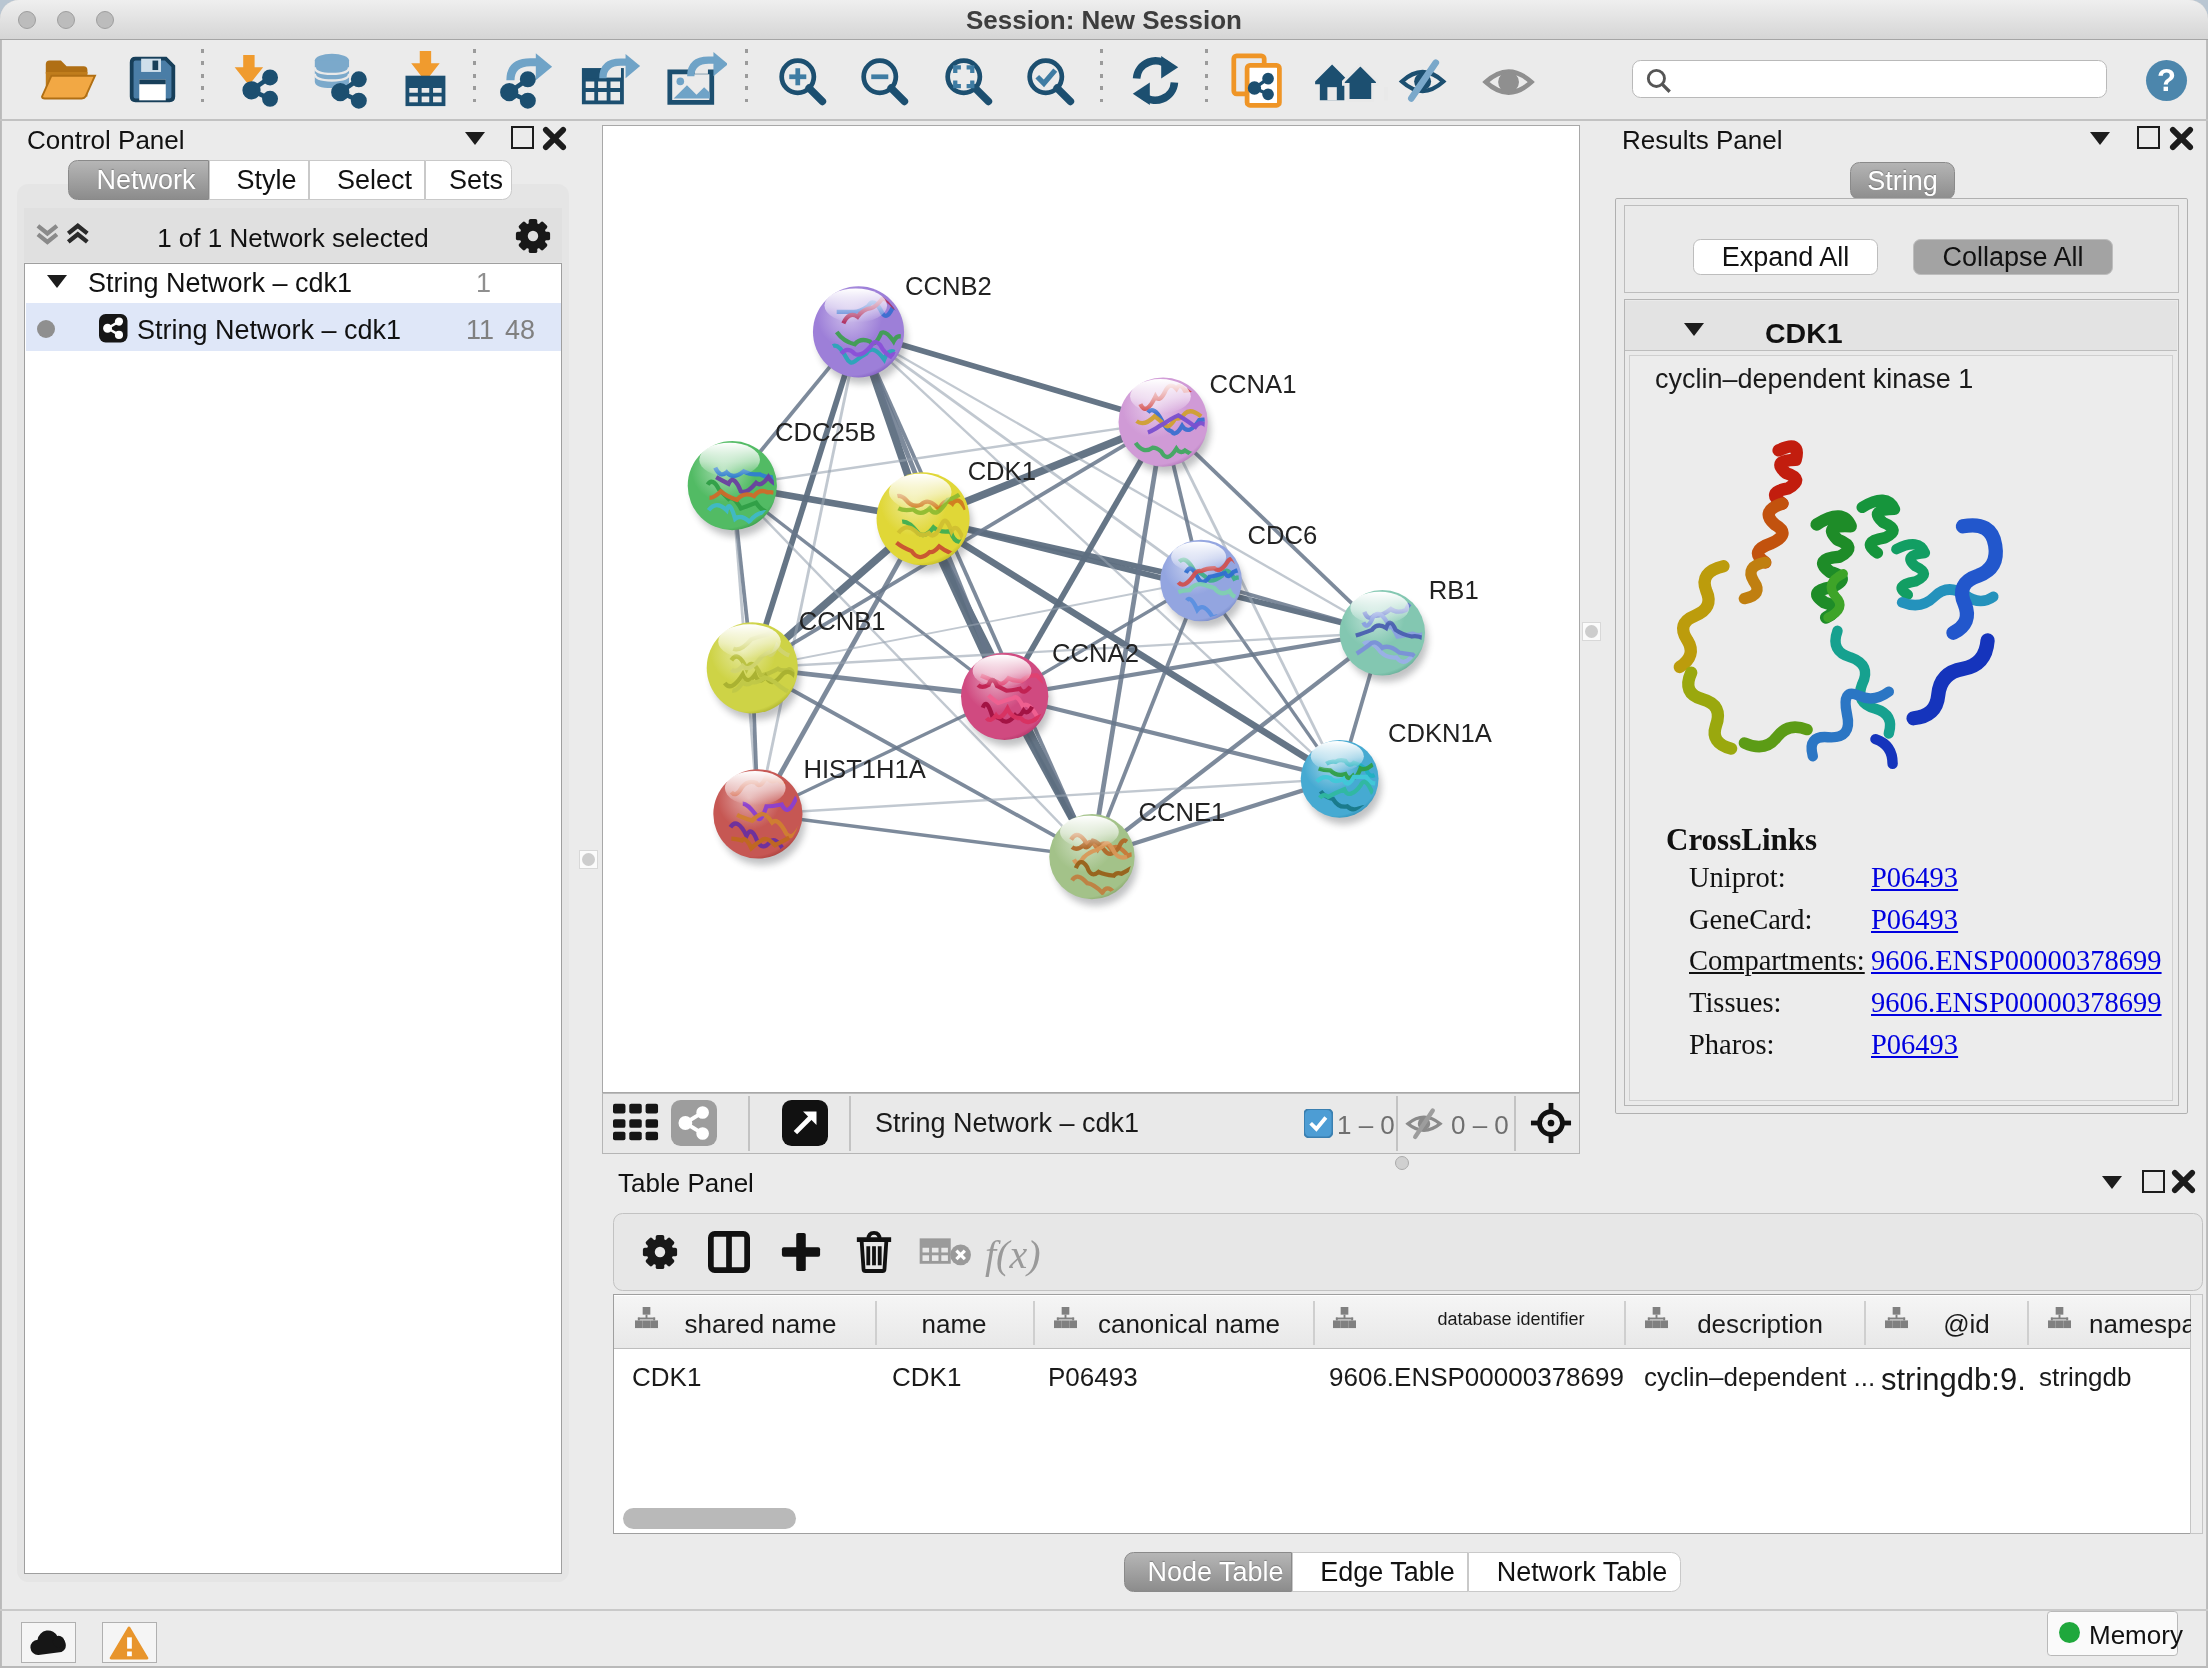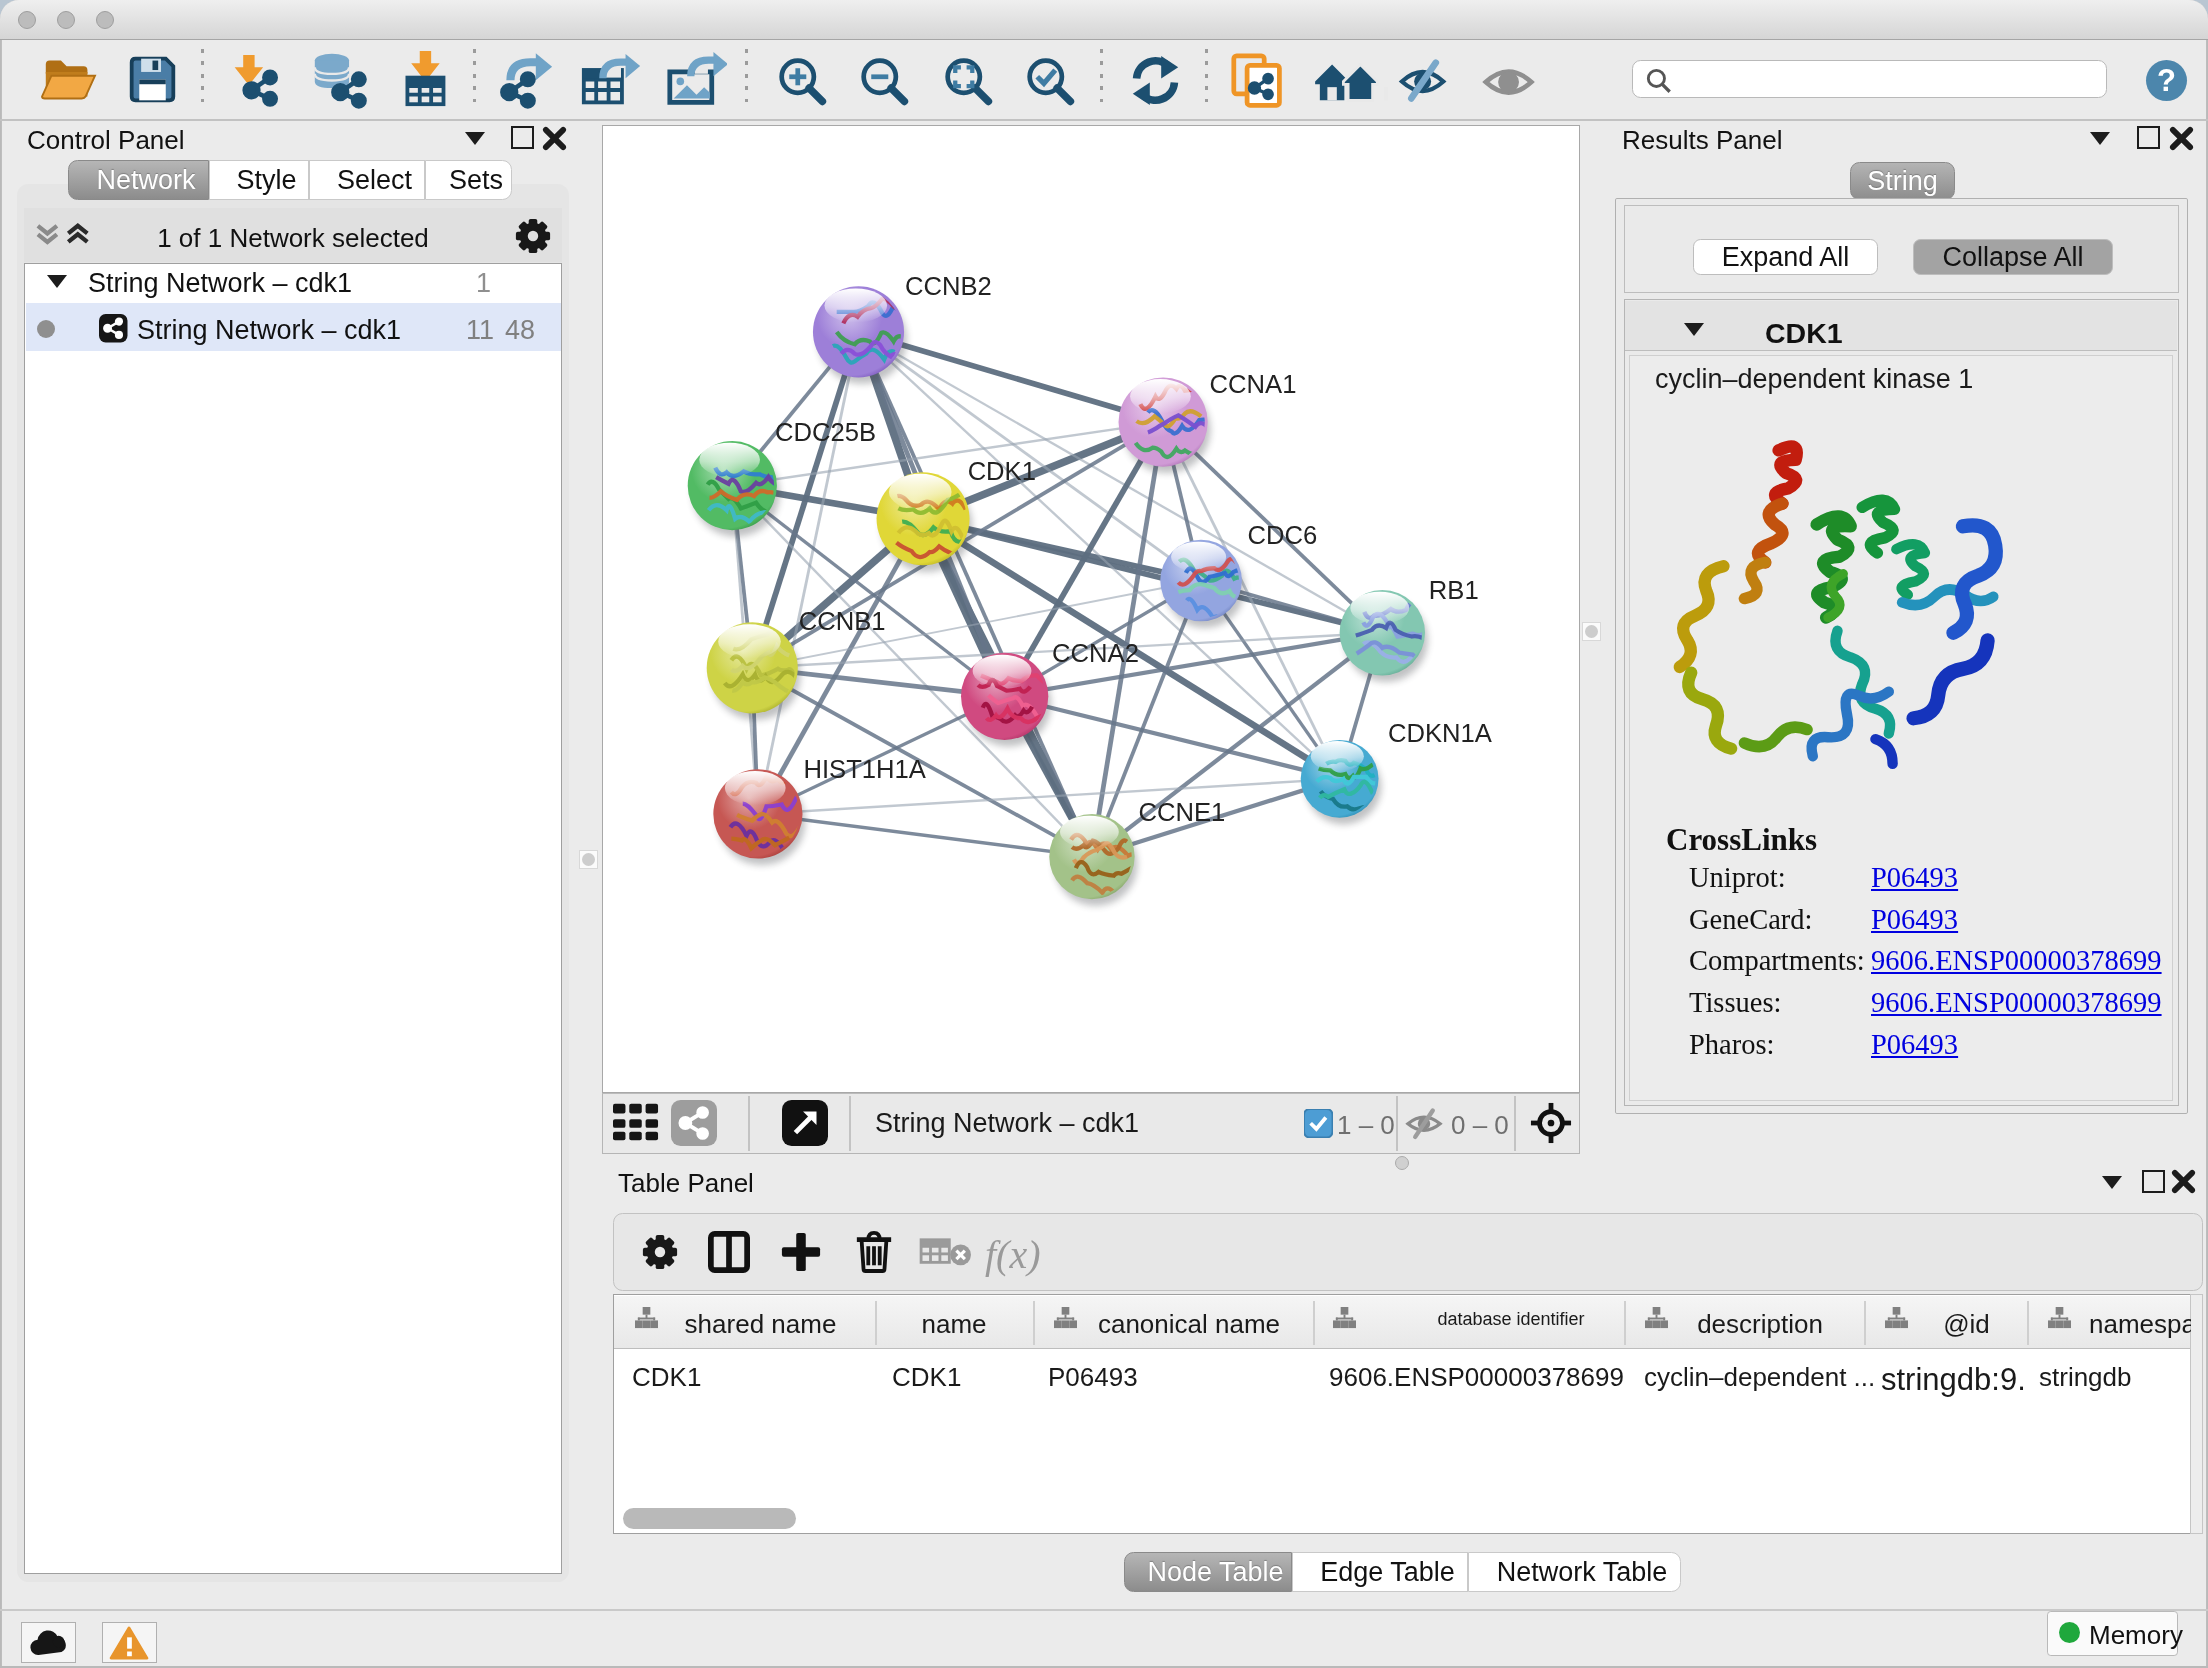--- a/index.html
+++ b/index.html
@@ -14,20 +14,21 @@
 .tab.sel{background:linear-gradient(#b6b6b6,#8c8c8c);color:#fff;text-shadow:0 -1px 1px rgba(0,0,0,0.25);border-color:#8a8a8a;}
 .link{color:#0000e0;text-decoration:underline;}
 </style></head><body>
 <div id="win">
 
 <div class="abs" style="left:0;top:119px;width:2208px;height:1.9px;background:#c2c2c2;"></div>
 <div class="abs" style="left:0;top:0;width:2208px;height:40px;background:linear-gradient(#efefef,#d5d5d5);border-bottom:1.9px solid #a5a5a5;"></div>
 <div class="abs" style="left:18px;top:11.4px;width:18px;height:18px;border-radius:50%;background:#bcbcbc;border:1.4px solid #9e9e9e;"></div>
 <div class="abs" style="left:57px;top:11.4px;width:18px;height:18px;border-radius:50%;background:#bcbcbc;border:1.4px solid #9e9e9e;"></div>
 <div class="abs" style="left:96px;top:11.4px;width:18px;height:18px;border-radius:50%;background:#bcbcbc;border:1.4px solid #9e9e9e;"></div>
+<div class="abs" style="left:0;top:4.8px;width:2208px;text-align:center;font-size:26px;font-weight:bold;color:#3d3d3d;">Session: New Session</div>
 
 <svg class="abs" style="left:40px;top:53px;" width="57" height="53" viewBox="0 0 60 56">
       <path d="M6 18 L6 12 Q6 8 10 8 L22 8 L28 14 L46 14 Q50 14 50 18 L50 22 L6 22 Z" fill="#b06f14"></path>
       <path d="M6 46 L6 20 L50 20 L50 46 Z" fill="#c07d1c"></path>
       <path d="M2 46 L12 24 L58 24 L48 46 Q47 48 44 48 L5 48 Q2 48 2 46 Z" fill="#f2a844" stroke="#b06f14" stroke-width="2"></path>
     </svg>
 <svg class="abs" style="left:126px;top:53px;" width="53" height="53" viewBox="0 0 56 56">
       <path d="M6 10 Q6 6 10 6 L42 6 L50 14 L50 46 Q50 50 46 50 L10 50 Q6 50 6 46 Z" fill="#4a7da6" stroke="#173f5a" stroke-width="4"></path>
       <rect x="16" y="6" width="21" height="14" fill="#cfdfeb"></rect>
       <rect x="28" y="8" width="6" height="10" fill="#173f5a"></rect>
@@ -624,21 +625,21 @@
 <path d="M244 272 q-16 12 -32 4 q-18 -8 -12 20 q6 26 -20 24 q-22 -2 -16 20" stroke="#2b76c4" stroke-width="11"></path>
 <path d="M230 322 q18 6 18 26" stroke="#1534bc" stroke-width="11"></path>
 <path d="M196 148 q-20 10 -8 24 q12 12 -8 22" stroke="#3ea428" stroke-width="10"></path>
 </g>
     </svg>
 <div class="abs" style="left:1666px;top:822px;font-family:'Liberation Serif',serif;font-size:31px;font-weight:bold;color:#111;">CrossLinks</div>
 <div class="abs" style="left:1689px;top:862px;font-family:'Liberation Serif',serif;font-size:28.5px;color:#111;">Uniprot:</div>
 <div class="abs link" style="left:1871px;top:862px;font-family:'Liberation Serif',serif;font-size:28.5px;">P06493</div>
 <div class="abs" style="left:1689px;top:904px;font-family:'Liberation Serif',serif;font-size:28.5px;color:#111;">GeneCard:</div>
 <div class="abs link" style="left:1871px;top:904px;font-family:'Liberation Serif',serif;font-size:28.5px;">P06493</div>
-<div class="abs" style="left:1689px;top:945px;font-family:'Liberation Serif',serif;font-size:28.5px;color:#111;">Compartments:</div>
+<div class="abs" style="left:1689px;top:945px;font-family:'Liberation Serif',serif;font-size:28.5px;color:#111;text-decoration:underline;">Compartments:</div>
 <div class="abs link" style="left:1871px;top:945px;font-family:'Liberation Serif',serif;font-size:28.5px;">9606.ENSP00000378699</div>
 <div class="abs" style="left:1689px;top:987px;font-family:'Liberation Serif',serif;font-size:28.5px;color:#111;">Tissues:</div>
 <div class="abs link" style="left:1871px;top:987px;font-family:'Liberation Serif',serif;font-size:28.5px;">9606.ENSP00000378699</div>
 <div class="abs" style="left:1689px;top:1029px;font-family:'Liberation Serif',serif;font-size:28.5px;color:#111;">Pharos:</div>
 <div class="abs link" style="left:1871px;top:1029px;font-family:'Liberation Serif',serif;font-size:28.5px;">P06493</div>
 
 <div class="abs panel-title" style="left:618px;top:1168px;">Table Panel</div>
 <div class="abs tri-d" style="left:2102px;top:1176px;"></div>
 <div class="abs maxbox" style="left:2142px;top:1170px;"></div>
 <svg class="abs" style="left:2171px;top:1169px;" width="25" height="25" viewBox="0 0 26 26">

